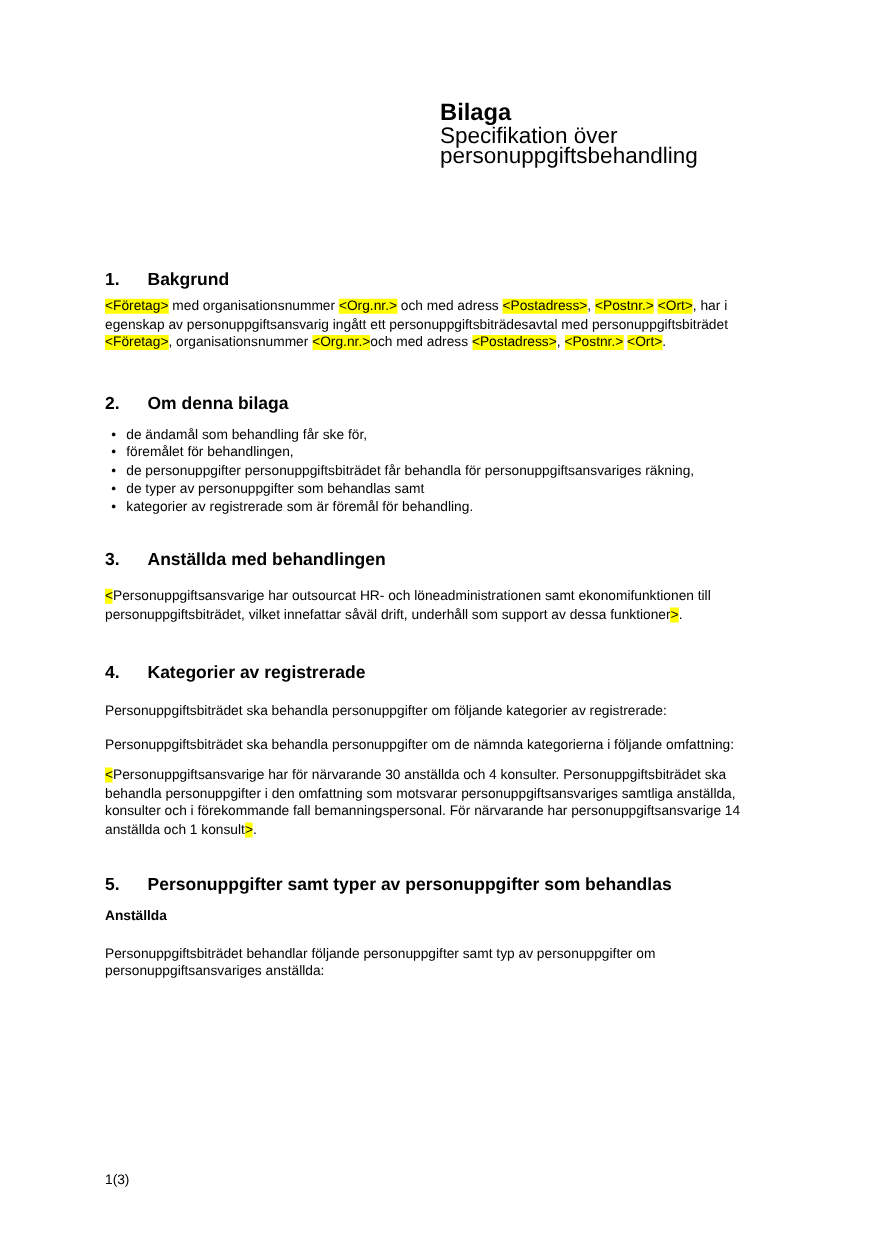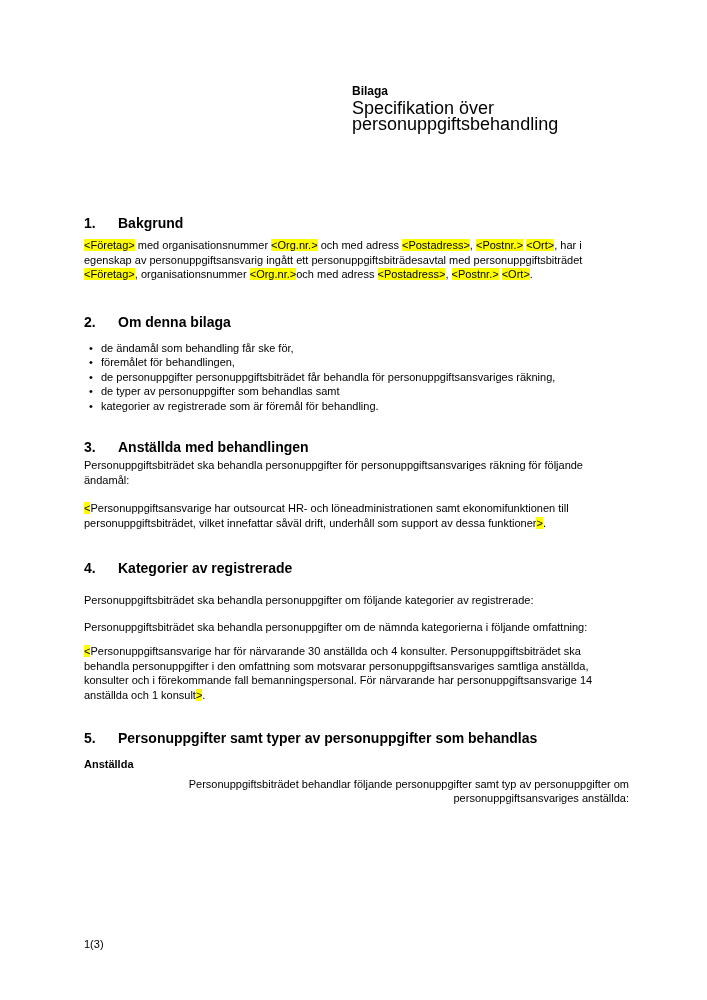--- a/index.html
+++ b/index.html
@@ -12,21 +12,21 @@
   .page {
     position: relative;
     width: 707px; height: 1000px;
     background: #ffffff;
     overflow: hidden;
   }
   .doc-header {
     position: absolute;
     left: 352px; top: 82px;
   }
-  .doc-title { font-size: 12px; font-weight: bold; line-height: 18px; }
+  .doc-title { font-size: 19px; font-weight: bold; line-height: 18px; }
   .doc-subtitle { font-size: 18px; line-height: 16px; }
 
   .doc-body {
     position: absolute;
     left: 84px; top: 215px;
     width: 545px;
     font-size: 11px;
     line-height: 14.5px;
   }
   .sec-heading {
@@ -49,21 +49,21 @@
   .sec-heading.mt-s2 { margin-top: 32px; }
   .sec-heading.mt-s3 { margin-top: 26px; }
   .sec-heading.mt-s4 { margin-top: 30px; }
   .sec-heading.mt-s5 { margin-top: 28px; }
   .para-s3-intro { margin-top: 2px; }
   .para-hl { margin-top: 14px; }
   .para-s4-intro1 { margin-top: 16px; }
   .para-s4-intro2 { margin-top: 12px; }
   .para-s4-scope { margin-top: 10px; }
   .sub-heading { margin-top: 10px; font-weight: bold; }
-  .para-s5-intro { margin-top: 5px; text-align: right; }
+  .para-s5-intro { margin-top: 15px; }
 
   .hl { background-color: #ffff00; }
 
   .doc-footer {
     position: absolute;
     left: 84px; top: 938px;
     width: 545px;
     font-size: 11px;
   }
 </style>
@@ -95,21 +95,20 @@
       <li>föremålet för behandlingen,</li>
       <li>de personuppgifter personuppgiftsbiträdet får behandla för personuppgiftsansvariges räkning,</li>
       <li>de typer av personuppgifter som behandlas samt</li>
       <li>kategorier av registrerade som är föremål för behandling.</li>
     </ul>
 
     <div class="sec-heading mt-s3">
       <span class="sec-num">3.</span>
       <span class="sec-title">Anställda med behandlingen</span>
     </div>
-    <p class="para para-s3-intro">Personuppgiftsbiträdet ska behandla personuppgifter för personuppgiftsansvariges räkning för följande ändamål:</p>
     <p class="para para-hl"><span class="hl" style="background-color: rgb(255, 255, 0);">&lt;</span><span>Personuppgiftsansvarige har outsourcat HR- och löneadministrationen samt ekonomifunktionen till personuppgiftsbiträdet, vilket innefattar såväl drift, underhåll som support av dessa funktioner</span><span class="hl" style="background-color: rgb(255, 255, 0);">&gt;</span><span>.</span></p>
 
     <div class="sec-heading mt-s4">
       <span class="sec-num">4.</span>
       <span class="sec-title">Kategorier av registrerade</span>
     </div>
     <p class="para para-s4-intro1">Personuppgiftsbiträdet ska behandla personuppgifter om följande kategorier av registrerade:</p>
     <p class="para para-s4-intro2">Personuppgiftsbiträdet ska behandla personuppgifter om de nämnda kategorierna i följande omfattning:</p>
     <p class="para para-s4-scope"><span class="hl" style="background-color: rgb(255, 255, 0);">&lt;</span><span>Personuppgiftsansvarige har för närvarande 30 anställda och 4 konsulter. Personuppgiftsbiträdet ska behandla personuppgifter i den omfattning som motsvarar personuppgiftsansvariges samtliga anställda, konsulter och i förekommande fall bemanningspersonal. För närvarande har personuppgiftsansvarige 14 anställda och 1 konsult</span><span class="hl" style="background-color: rgb(255, 255, 0);">&gt;</span><span>.</span></p>
 

